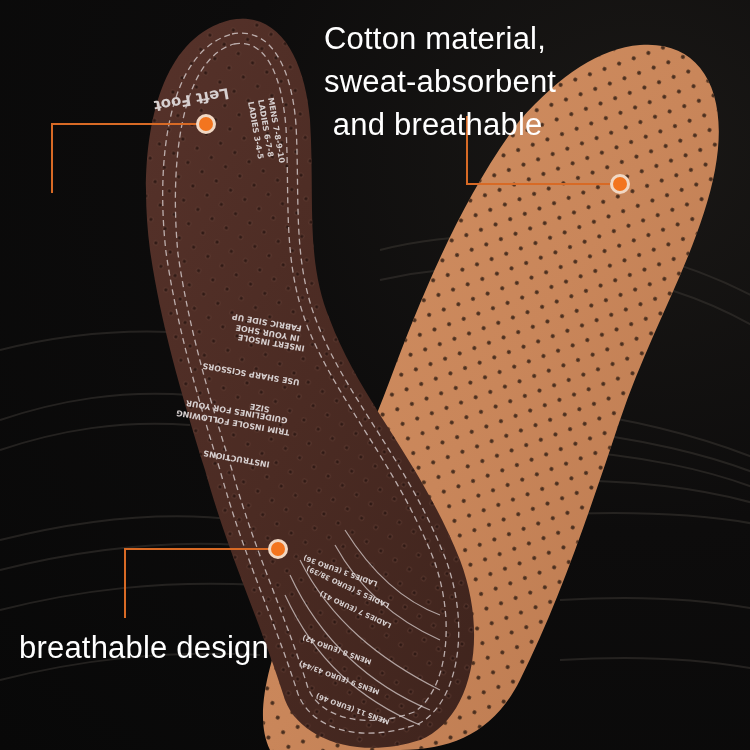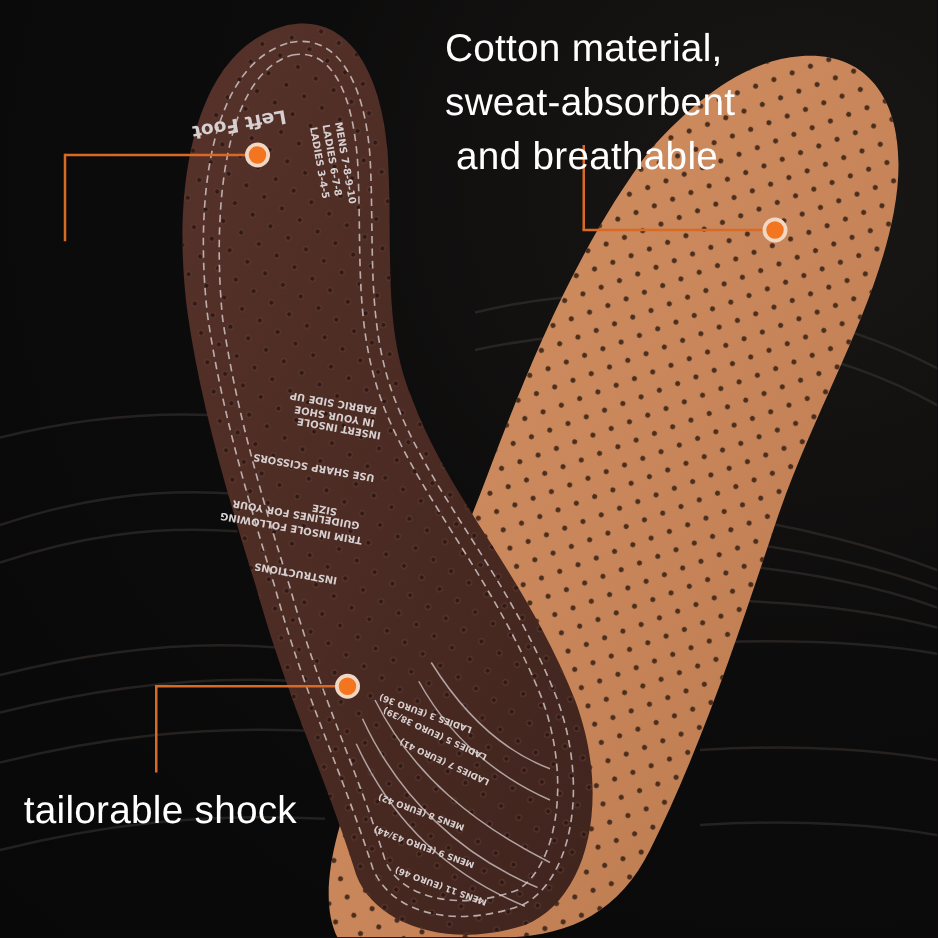--- a/index.html
+++ b/index.html
@@ -109,21 +109,21 @@
     </g>
   </svg>
 
   <div class="line-h" style="left:52px; top:123px; width:152px;"></div>
   <div class="line-v" style="left:51px; top:123px; height:70px;"></div>
   <div class="dot" style="left:196px; top:114px;"></div>
 
   <div class="line-v" style="left:466px; top:116px; height:68px;"></div>
   <div class="line-h" style="left:466px; top:183px; width:146px;"></div>
   <div class="dot" style="left:610px; top:174px;"></div>
-  <div class="callout-text" style="left:324px; top:17px;margin-left:32px;">Cotton material,
+  <div class="callout-text" style="left:324px; top:17px;">Cotton material,
 sweat-absorbent
  and breathable</div>
 
   <div class="line-h" style="left:124px; top:548px; width:152px;"></div>
   <div class="line-v" style="left:124px; top:548px; height:70px;"></div>
   <div class="dot" style="left:268px; top:539px;"></div>
-  <div class="callout-text" style="left:19px; top:626px;">tailorable shock</div>
+  <div class="callout-text" style="left:19px; top:626px;">breathable design</div>
 </div>
 
 </body></html>

